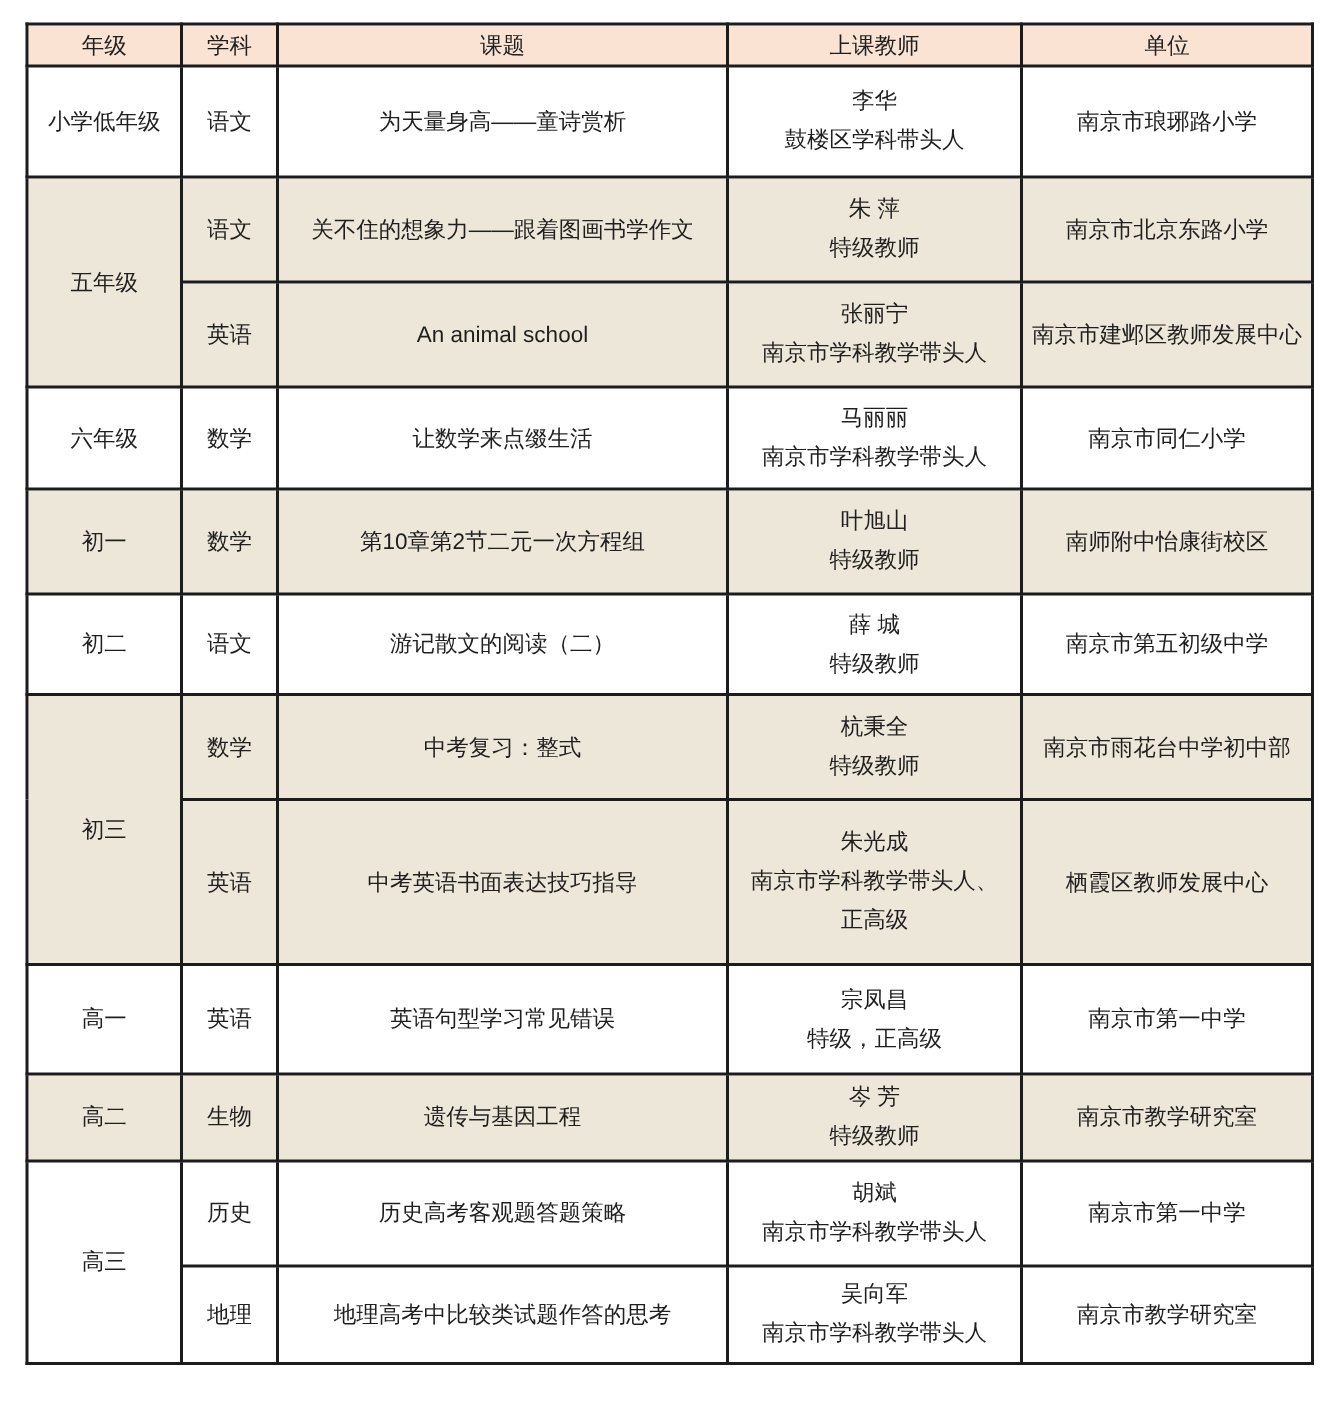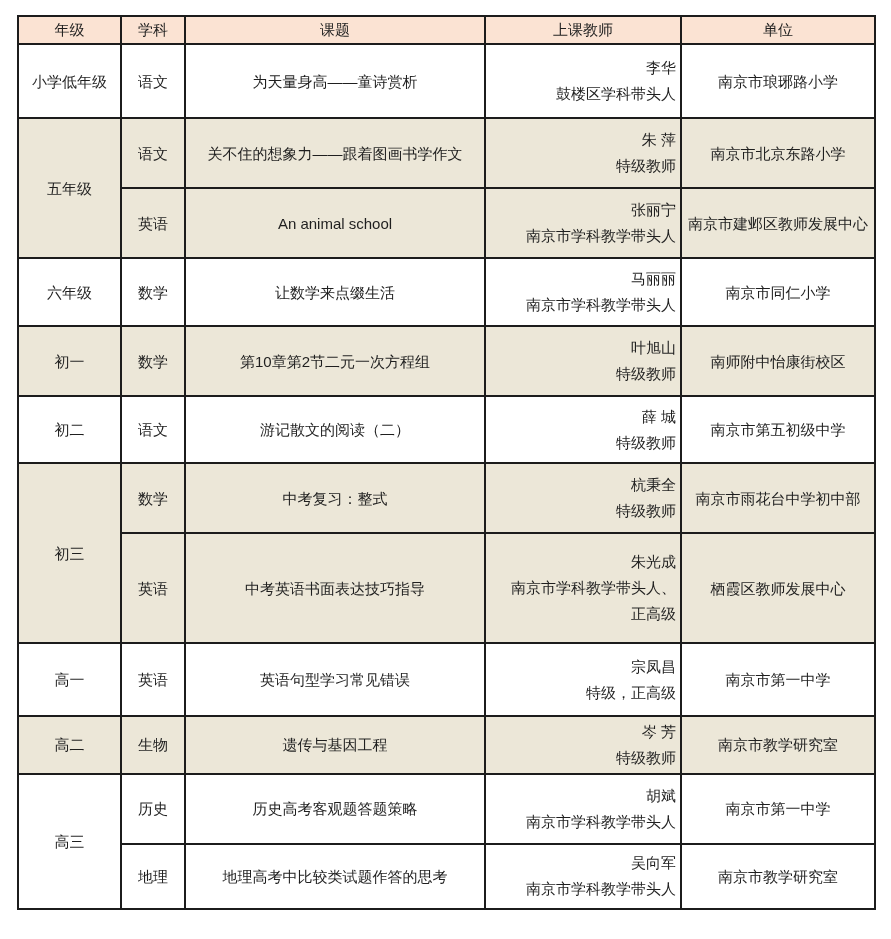--- a/index.html
+++ b/index.html
@@ -30,21 +30,21 @@
     font-weight: normal;
     padding: 2px 4px;
     overflow: hidden;
   }
   table.schedule thead th {
     background: #fbe3d3;
     height: 22px;
   }
   tr.bg-w > td { background: #ffffff; }
   tr.bg-b > td { background: #ece7d8; }
-  .tline { line-height: 1.72; text-align: right; }
+  .tline { line-height: 1.72; }
   .topic, .unit, .grade, .subject { line-height: 1.4; }
 </style>
 </head>
 <body>
 
 <div class="table-wrap">
   <table class="schedule">
     <colgroup>
       <col style="width:103px">
       <col style="width:64px">

